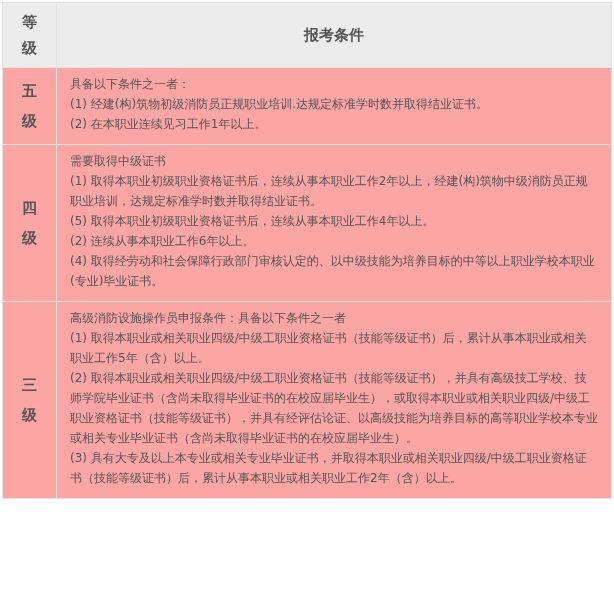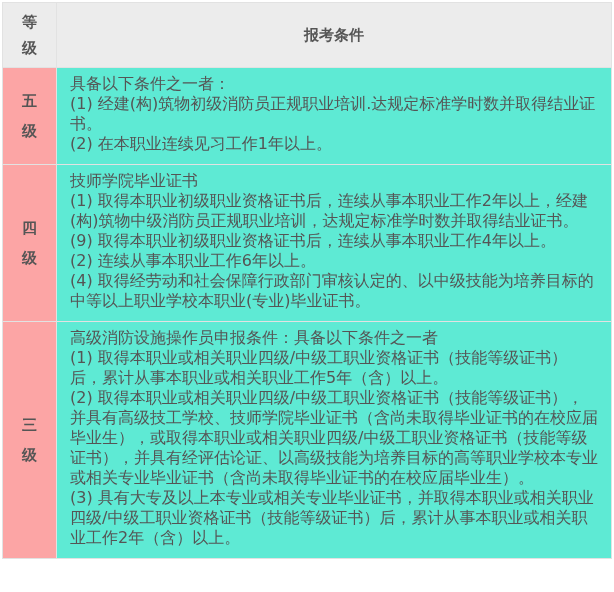--- a/index.html
+++ b/index.html
@@ -47,24 +47,24 @@
   td.level-cell {
     text-align: center;
     vertical-align: middle;
     font-size: 15px;
     font-weight: bold;
     background: #fca5a5;
   }
   td.level-cell .stack { line-height: 30px; }
   td.cond-cell {
     vertical-align: top;
-    font-size: 16px;
+    font-size: 12px;
     line-height: 20px;
     padding: 6px 13px 10px 13px;
-    background: #5eead4;
+    background: #fca5a5;
   }
   td.cond-cell p {
     margin: 0;
   }
   td.cond-cell p + p {
   }
 </style>
 </head>
 <body>
 
@@ -93,23 +93,23 @@
           <p>具备以下条件之一者：</p>
           <p>(1) 经建(构)筑物初级消防员正规职业培训.达规定标准学时数并取得结业证书。</p>
           <p>(2) 在本职业连续见习工作1年以上。</p>
         </td>
       </tr>
       <tr>
         <td class="level-cell">
           <span class="stack">四级</span>
         </td>
         <td class="cond-cell">
-          <p>技师学院毕业证书</p>
+          <p>需要取得中级证书</p>
           <p>(1) 取得本职业初级职业资格证书后，连续从事本职业工作2年以上，经建(构)筑物中级消防员正规职业培训，达规定标准学时数并取得结业证书。</p>
-          <p>(9) 取得本职业初级职业资格证书后，连续从事本职业工作4年以上。</p>
+          <p>(5) 取得本职业初级职业资格证书后，连续从事本职业工作4年以上。</p>
           <p>(2) 连续从事本职业工作6年以上。</p>
           <p>(4) 取得经劳动和社会保障行政部门审核认定的、以中级技能为培养目标的中等以上职业学校本职业(专业)毕业证书。</p>
         </td>
       </tr>
       <tr>
         <td class="level-cell">
           <span class="stack">三级</span>
         </td>
         <td class="cond-cell">
           <p>高级消防设施操作员申报条件：具备以下条件之一者</p>

